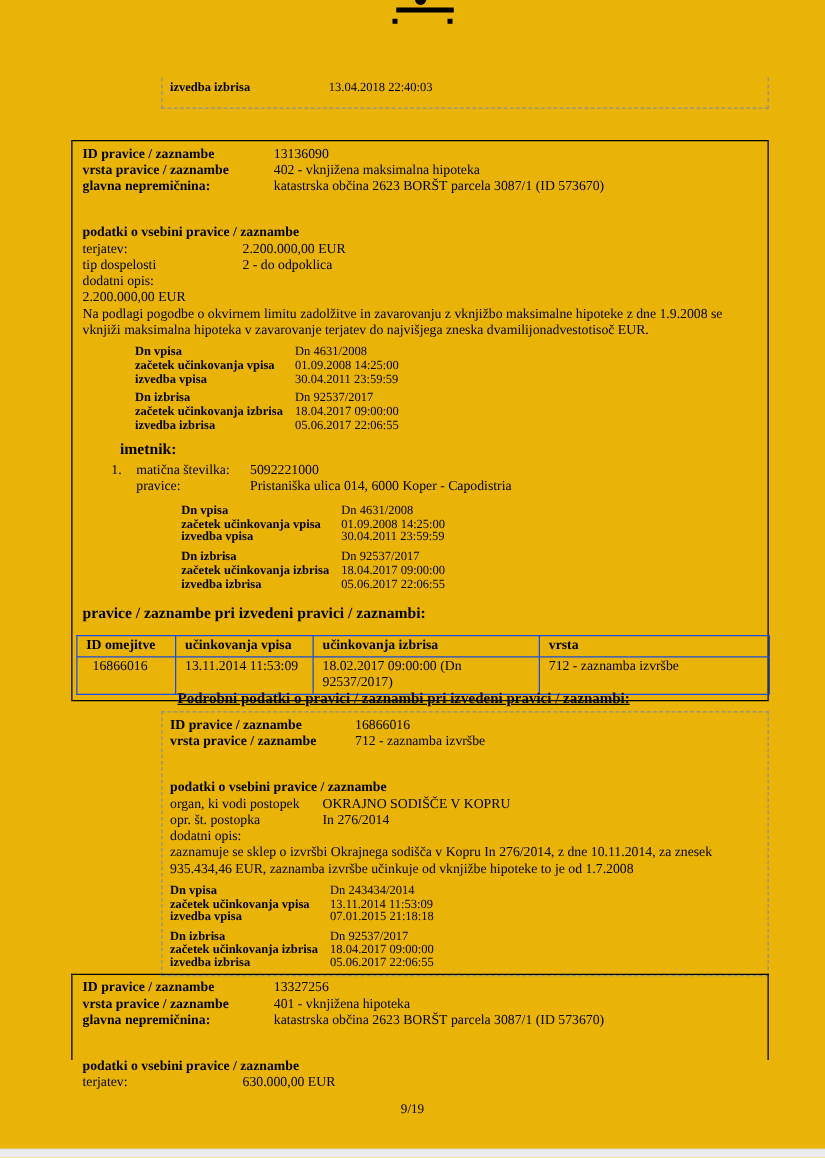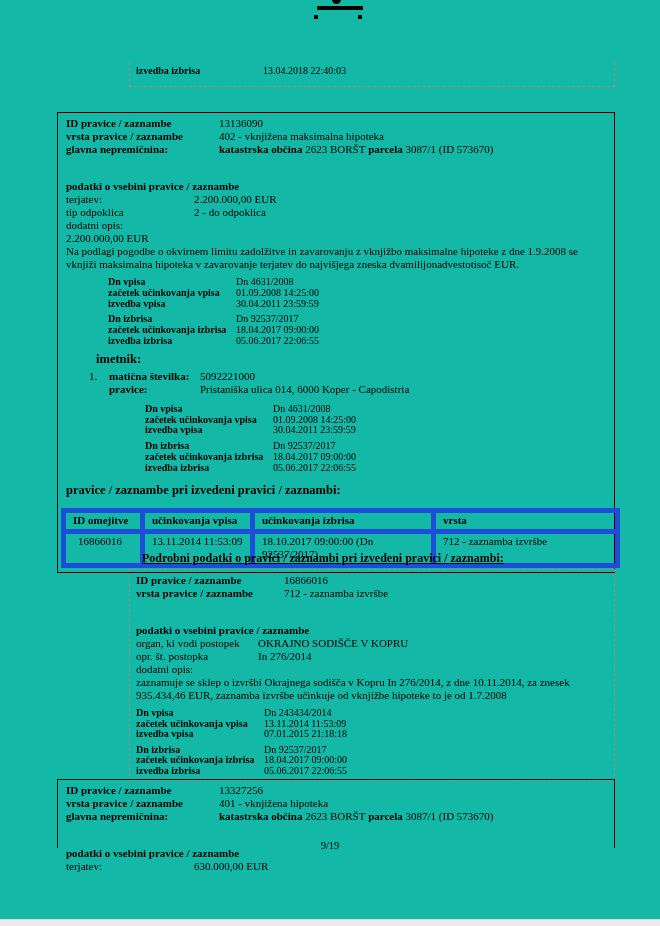--- a/index.html
+++ b/index.html
@@ -1,18 +1,18 @@
 <!DOCTYPE html>
 <html><head>
 <meta charset="utf-8">
 <style>
   * { margin:0; padding:0; box-sizing:border-box; }
   html,body { background:#fff; }
   .page {
-    position:relative; width:660px; height:926px; background:#14b8a6;
+    position:relative; width:660px; height:926px; background:#eab308;
     font-family:"Liberation Serif","DejaVu Serif",serif; color:#000;
     overflow:hidden;
   }
 
   
   .emblem { position:absolute; left:314px; top:0; width:49px; height:20px; }
   .emblem .dot  { position:absolute; left:18px; top:-5px; width:9px; height:9px; border-radius:50%; background:#000; }
   .emblem .bar  { position:absolute; left:3px; top:6px; width:46px; height:4px; background:#000; }
   .emblem .sq-l { position:absolute; left:0; top:15px; width:4px; height:4px; background:#000; }
   .emblem .sq-r { position:absolute; left:44px; top:15px; width:4px; height:4px; background:#000; }
@@ -33,35 +33,35 @@
   .entry-box {
     position:absolute; left:57px; width:558px; border:1px solid #000;
     padding:4px 8px 3px 8px; font-size:11px; line-height:13px;
   }
   #box1 { top:112px; }
   #box2 { top:779px; height:69px; border-bottom:none; }
 
   .kv { display:flex; }
   .kv .l  { font-weight:bold; flex:0 0 153px; }
   .kv.plain .l { font-weight:normal; flex:0 0 128px; }
-  .kv .b { font-weight:bold; }
+  .kv .b { font-weight:normal; }
   .sec-h { font-weight:bold; margin-top:24px; }
 
   .dn-block { margin:6px 0 0 42px; }
   .imetnik-h { font-size:12.5px; font-weight:bold; margin-top:6px;padding-left:30px; }
   .holder { display:flex; margin:4px 0 0 23px; }
   .holder .num { flex:0 0 20px; }
   .holder .hk { display:flex; }
-  .holder .hk .l { flex:0 0 91px; font-weight:bold; }
+  .holder .hk .l { flex:0 0 91px; font-weight:normal; }
   .holder-dn { margin:8px 0 0 79px; }
 
   .pz-h { font-size:12.5px; font-weight:bold; margin-top:10px; }
   table.limits { border-collapse:collapse; table-layout:fixed; width:554px; margin:11px 0 1px -5px; }
   table.limits th, table.limits td {
-    border:5px solid #1d4ed8; font-size:11px; line-height:13px;
+    border:1px solid #1d4ed8; font-size:11px; line-height:13px;
     text-align:left; vertical-align:top; padding:1px 4px 2px 7px; font-weight:normal;
   }
   table.limits th { font-weight:bold; }
   table.limits td.first { padding-left:12px; }
   table.limits td { padding-bottom:13px; }
   table.limits td.tall { padding-bottom:2px; }
 
   .podrobni-h {
     position:absolute; left:142px; top:551px;
     font-size:12px; font-weight:bold; text-decoration:underline;
@@ -70,21 +70,21 @@
   .detail-box {
     position:absolute; left:129px; top:569px; width:486px;
     border:1px dashed #8f8f8f; padding:4px 8px 4px 6px;
     font-size:11px; line-height:13px;
   }
   .detail-box .kv .l { flex:0 0 148px; }
   .detail-box .kv.plain .l { flex:0 0 122px; }
   .detail-box .dn-block { margin-left:0; margin-top:6px; }
   .detail-box .dn-row { line-height:10.5px; }
 
-  .footer { position:absolute; left:0; top:840px; width:100%; text-align:center; font-size:10.5px; }
+  .footer { position:absolute; left:0; top:882px; width:100%; text-align:center; font-size:10.5px; }
   .bottom-strip { position:absolute; left:0; bottom:0; width:100%; height:7px; background:#ececec; border-top:1px solid #dedede; }
 </style>
 </head>
 <body>
 
 <div class="page">
 
   <div class="emblem">
     <div class="dot"></div>
     <div class="bar"></div>
@@ -114,21 +114,21 @@
         <span class="b">katastrska občina</span>&nbsp;<span>2623 BORŠT</span>&nbsp;<span class="b">parcela</span>&nbsp;<span>3087/1 (ID 573670)</span>
       </span>
     </div>
 
     <div class="sec-h">podatki o vsebini pravice / zaznambe</div>
     <div class="kv plain">
       <span class="l">terjatev:</span>
       <span>2.200.000,00 EUR</span>
     </div>
     <div class="kv plain">
-      <span class="l">tip odpoklica</span>
+      <span class="l">tip dospelosti</span>
       <span>2 - do odpoklica</span>
     </div>
     <div class="kv plain">
       <span class="l">dodatni opis:</span>
       <span></span>
     </div>
     <div>2.200.000,00 EUR</div>
     <div>Na podlagi pogodbe o okvirnem limitu zadolžitve in zavarovanju z vknjižbo maksimalne hipoteke z dne 1.9.2008 se vknjiži maksimalna hipoteka v zavarovanje terjatev do najvišjega zneska dvamilijonadvestotisoč EUR.</div>
 
     <div class="dn-block">
@@ -221,21 +221,21 @@
       <tbody>
           <tr>
         <th>ID omejitve</th>
         <th>učinkovanja vpisa</th>
         <th>učinkovanja izbrisa</th>
         <th>vrsta</th>
       </tr>
       <tr>
         <td class="first">16866016</td>
         <td>13.11.2014 11:53:09</td>
-        <td class="tall">18.10.2017 09:00:00 (Dn 92537/2017)</td>
+        <td class="tall">18.02.2017 09:00:00 (Dn 92537/2017)</td>
         <td>712 - zaznamba izvršbe</td>
       </tr>
     </tbody>
       </table>
   </div>
 
   <div class="podrobni-h">Podrobni podatki o pravici / zaznambi pri izvedeni pravici / zaznambi:</div>
 
   <div class="detail-box">
     <div class="kv">

